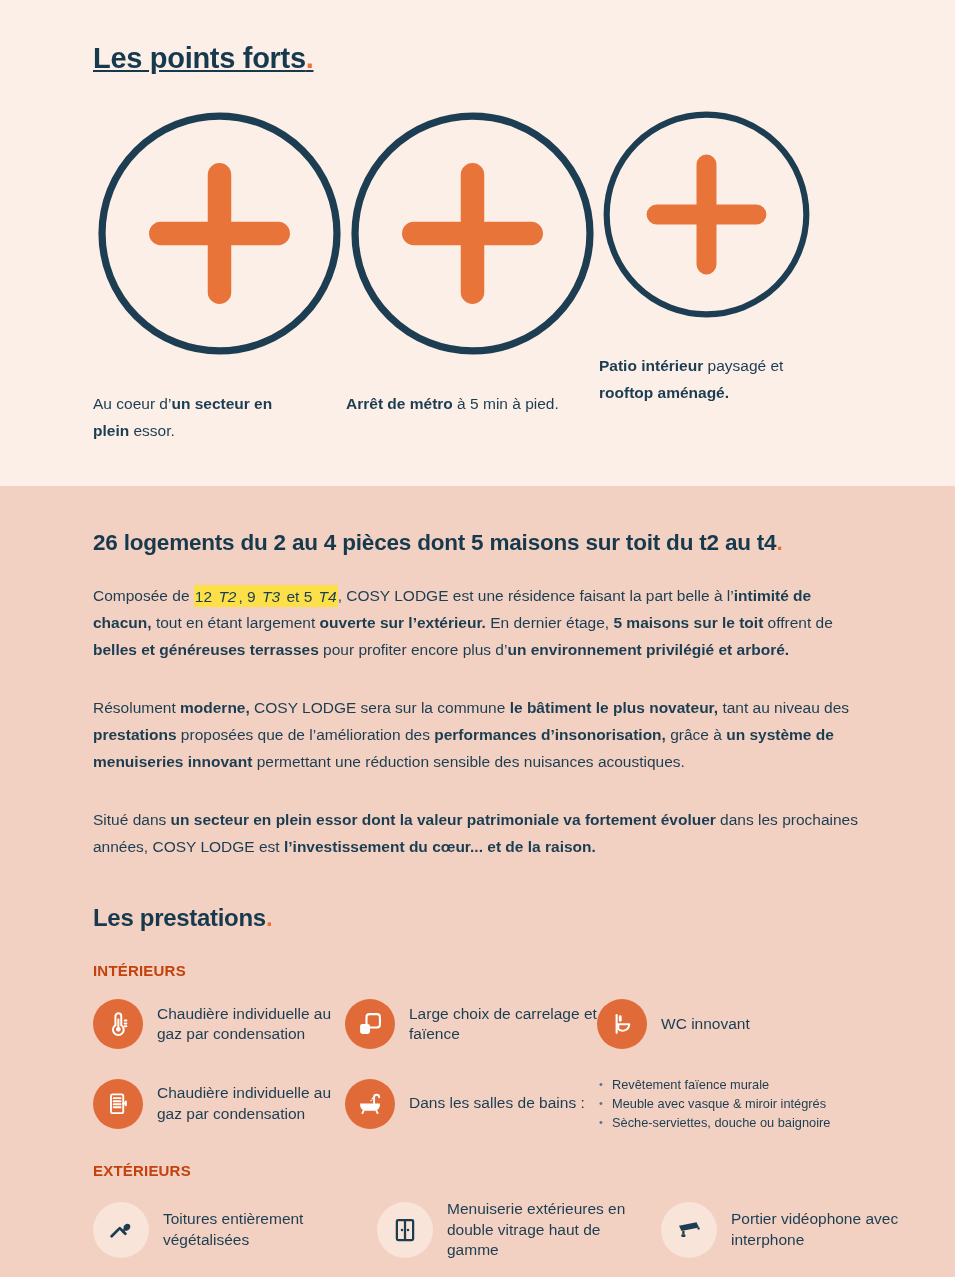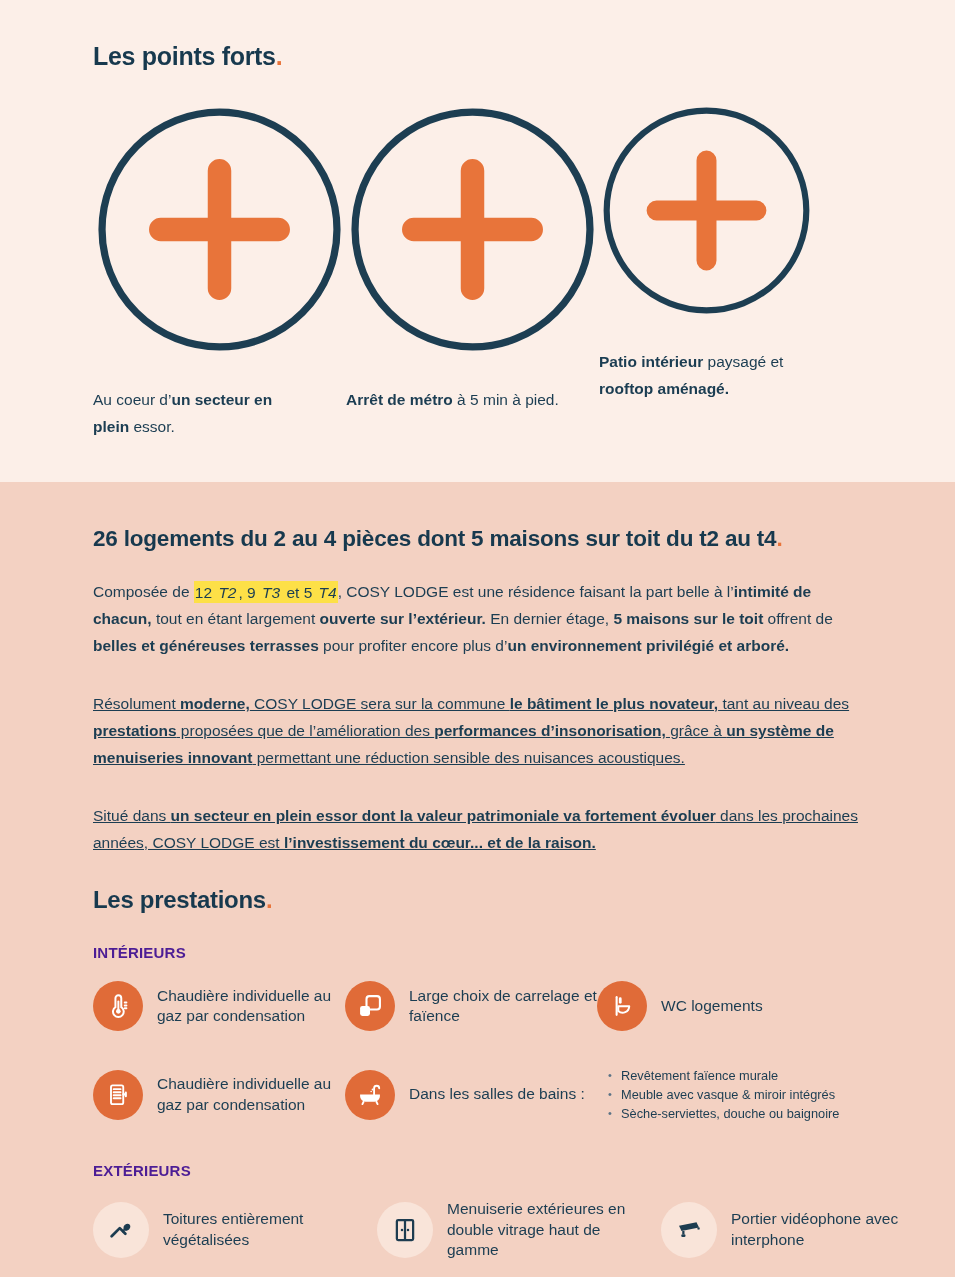--- a/index.html
+++ b/index.html
@@ -2,45 +2,45 @@
 <html><head>
 <meta charset="utf-8">
 <style>
   html,body{margin:0;padding:0;}
   body{
     width:955px;min-height:1277px;
     font-family:"Liberation Sans", sans-serif;
     color:#1b3d52;background:#f3d1c2;
   }
   .hero{background:#fcefe8;padding:42px 93px 42px;}
-  .h1{font-size:25px;font-weight:800;letter-spacing:-.3px;color:#17394e;margin:0;}
+  .h1{font-size:29px;font-weight:800;letter-spacing:-.3px;color:#17394e;margin:0;text-decoration:underline;}
   .h1 .dot,.h2 .dot,.h3 .dot{color:#e8743a;}
   .pf-grid{display:flex;margin-top:32px;}
   .pf-item{width:253px;}
   .pf-item:last-child{width:auto;}
   .plus-circle{width:55px;height:55px;}
   .pf-item p{margin:26px 0 0;font-size:15.5px;line-height:27px;width:215px;}
   .b{font-weight:700;text-align:center;}
   .i{font-style:italic;}
   .hl{background:#fde047;padding:2.5px 1px;margin-top:35px;}
   .main{padding:44px 93px 50px;}
   .h2{font-size:22.5px;font-weight:800;letter-spacing:-.2px;color:#17394e;margin:0 0 8px;}
   .para{font-size:15.5px;line-height:27px;margin:26px 0 0;width:772px;}
-  .para + .para{margin-top:31px;text-decoration:underline;}
-  .h3{font-size:24px;font-weight:800;letter-spacing:-.3px;color:#17394e;margin:30px 0 0;}
-  .cat{font-size:15px;font-weight:700;color:#4c1d95;margin:30px 0 20px;letter-spacing:.2px;}
+  .para + .para{margin-top:31px;}
+  .h3{font-size:24px;font-weight:800;letter-spacing:-.3px;color:#17394e;margin:44px 0 0;}
+  .cat{font-size:15px;font-weight:700;color:#c2410c;margin:30px 0 20px;letter-spacing:.2px;}
   .feat-grid{display:grid;grid-template-columns:252px 252px 265px;row-gap:26px;align-items:center;}
   .feat{display:flex;align-items:center;gap:14px;}
   .badge{width:50px;height:50px;border-radius:50%;background:#e06b38;
          display:flex;align-items:center;justify-content:center;flex-shrink:0;}
   .badge svg{width:28px;height:28px;}
   .badge.light{background:#f9e4d9;width:56px;height:56px;}
   .badge.light svg{width:30px;height:30px;}
   .feat p{font-size:15.5px;line-height:20.5px;margin:0;max-width:190px;}
-  .bullets{list-style:none;margin:9px;padding:0;font-size:12.8px;line-height:19px;}
+  .bullets{list-style:none;margin:0;padding:0;font-size:12.8px;line-height:19px;}
   .bullets li{position:relative;padding-left:15px;}
   .bullets li::before{content:"•";position:absolute;left:2px;top:0;color:#5a7386;font-size:11px;}
   .ext-grid{row-gap:24px;gap:32px;}
 </style>
 </head>
 <body>
 
 <section class="hero">
   <h2 class="h1"><span>Les points forts</span><span class="dot">.</span></h2>
   <div class="pf-grid">
@@ -107,21 +107,21 @@
       <p>Large choix de carrelage et faïence</p>
     </div>
     <div class="feat">
       <span class="badge">
         <svg viewBox="0 0 24 24">
             <rect x="6.5" y="3.5" width="1.8" height="17" rx=".9" fill="#fff"></rect>
             <rect x="9.3" y="4.5" width="2.4" height="5.5" rx="1.2" fill="#fff"></rect>
             <path d="M8.8 12.2h9.4a5.6 5.6 0 0 1-9.4 4z" fill="none" stroke="#fff" stroke-width="1.7" stroke-linejoin="round"></path>
           </svg>
       </span>
-      <p>WC logements</p>
+      <p>WC innovant</p>
     </div>
     <div class="feat">
       <span class="badge">
         <svg viewBox="0 0 24 24" fill="none" stroke="#fff" stroke-width="1.6" stroke-linecap="round">
             <rect x="6" y="3.8" width="10.5" height="16" rx="1.4"></rect>
             <line x1="8.3" y1="7" x2="14.2" y2="7"></line>
             <line x1="8.3" y1="9.6" x2="14.2" y2="9.6"></line>
             <line x1="8.3" y1="12.2" x2="14.2" y2="12.2"></line>
             <line x1="8.3" y1="14.8" x2="14.2" y2="14.8"></line>
             <path d="M16.5 11.5h2.2M18.7 10v3" stroke-width="1.8"></path>

